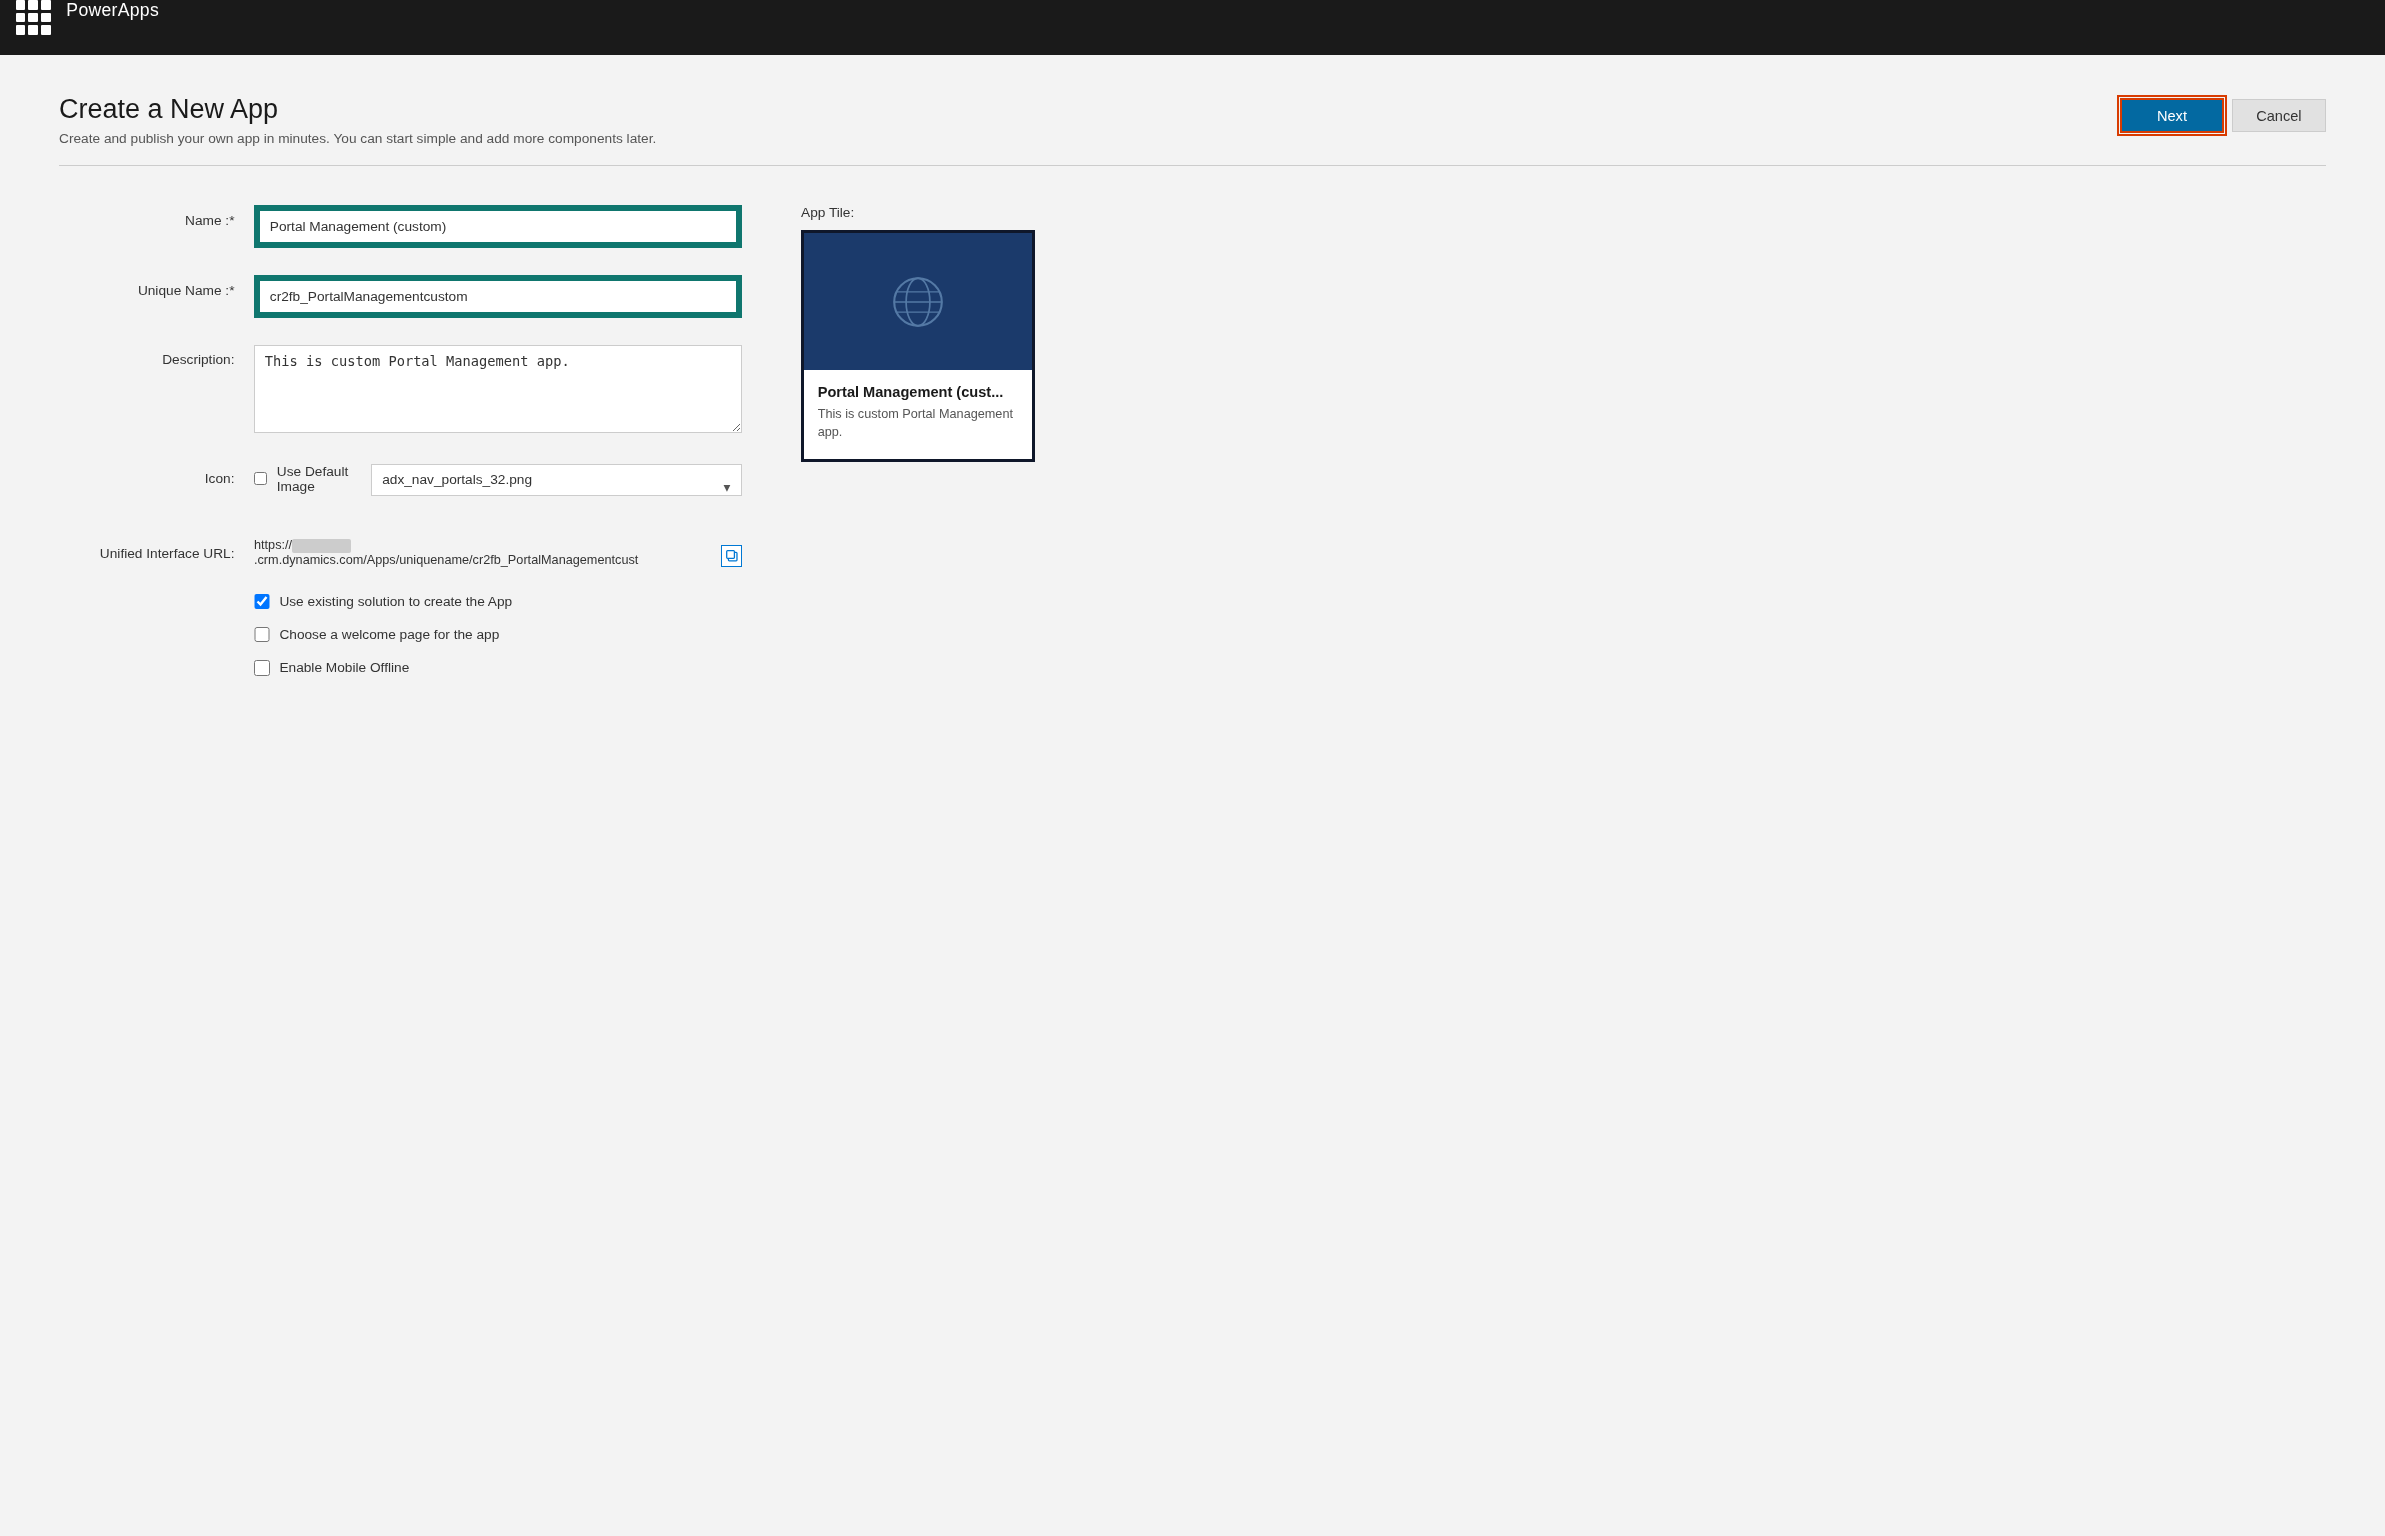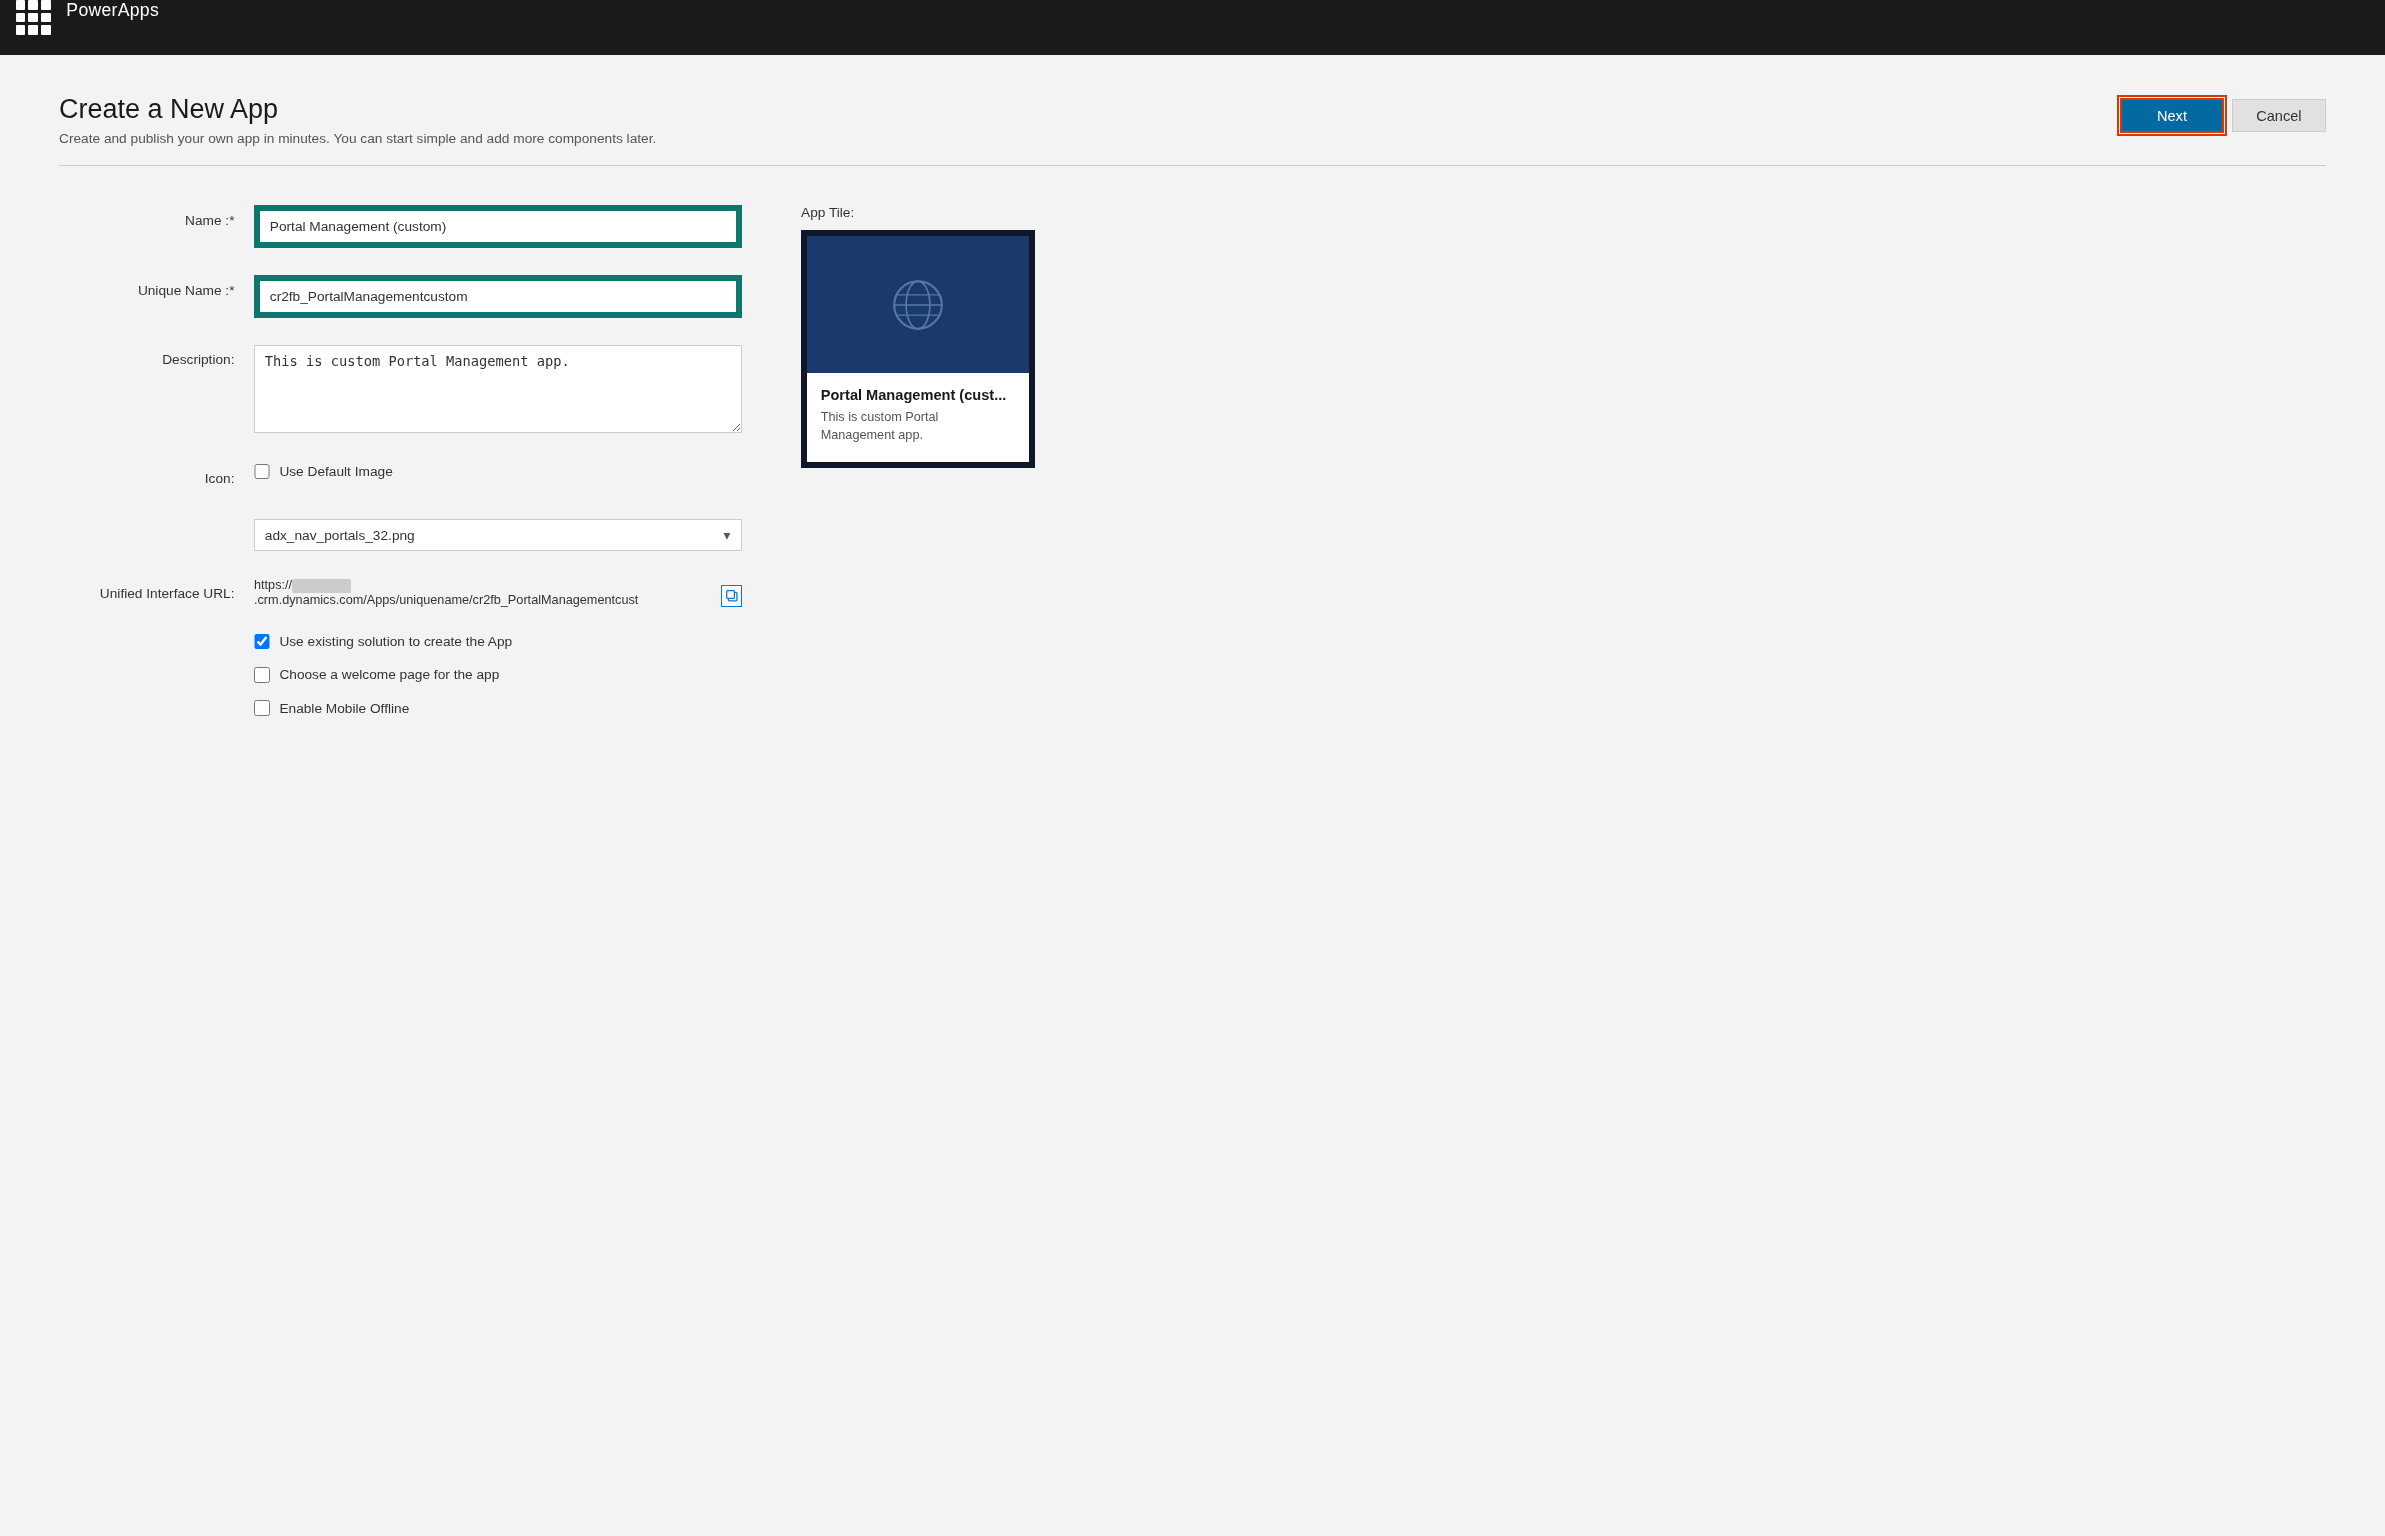--- a/index.html
+++ b/index.html
@@ -151,22 +151,21 @@
     }
     .checkbox-row input[type="checkbox"] {
       width: 15.6px;
       height: 15.6px;
       cursor: pointer;
     }
 
     
     .icon-section {
       display: flex;
-      flex-direction: column;
-      gap: 22px;
+      gap: 12px;
     }
     .select-dropdown {
       width: 100%;
       padding: 7.8px 9.8px;
       font-size: 13.7px;
       border: 1px solid #ccc;
       background: #fff;
       color: #333;
       appearance: none;
       -webkit-appearance: none;
@@ -219,21 +218,21 @@
       width: 234px;
       min-width: 234px;
     }
     .app-tile-label {
       font-size: 13.7px;
       color: #333;
       margin-bottom: 9.8px;
     }
     .app-tile-card {
       background: #fff;
-      border: 6px solid #0f172a;
+      border: 3px solid #0f172a;
       width: 234px;
     }
     .app-tile-image {
       background: #1b3a6b;
       width: 100%;
       height: 137px;
       display: flex;
       align-items: center;
       justify-content: center;
     }

